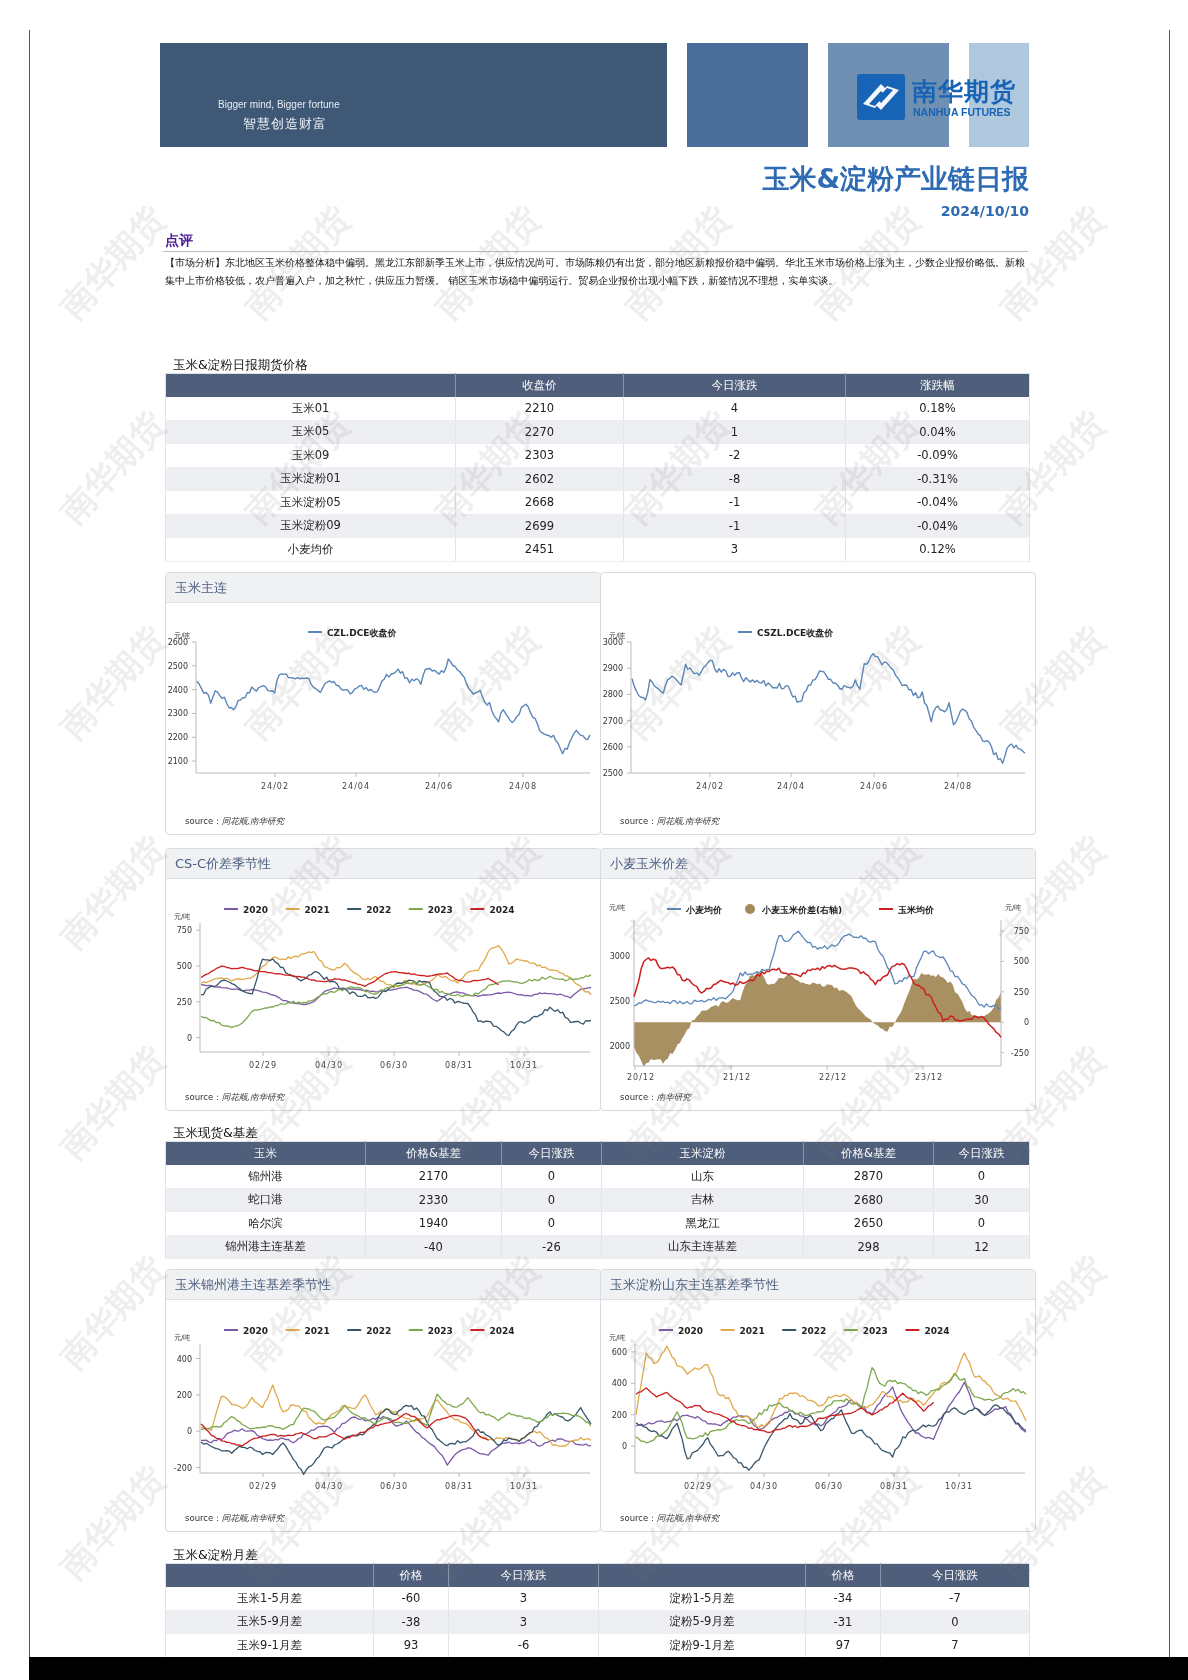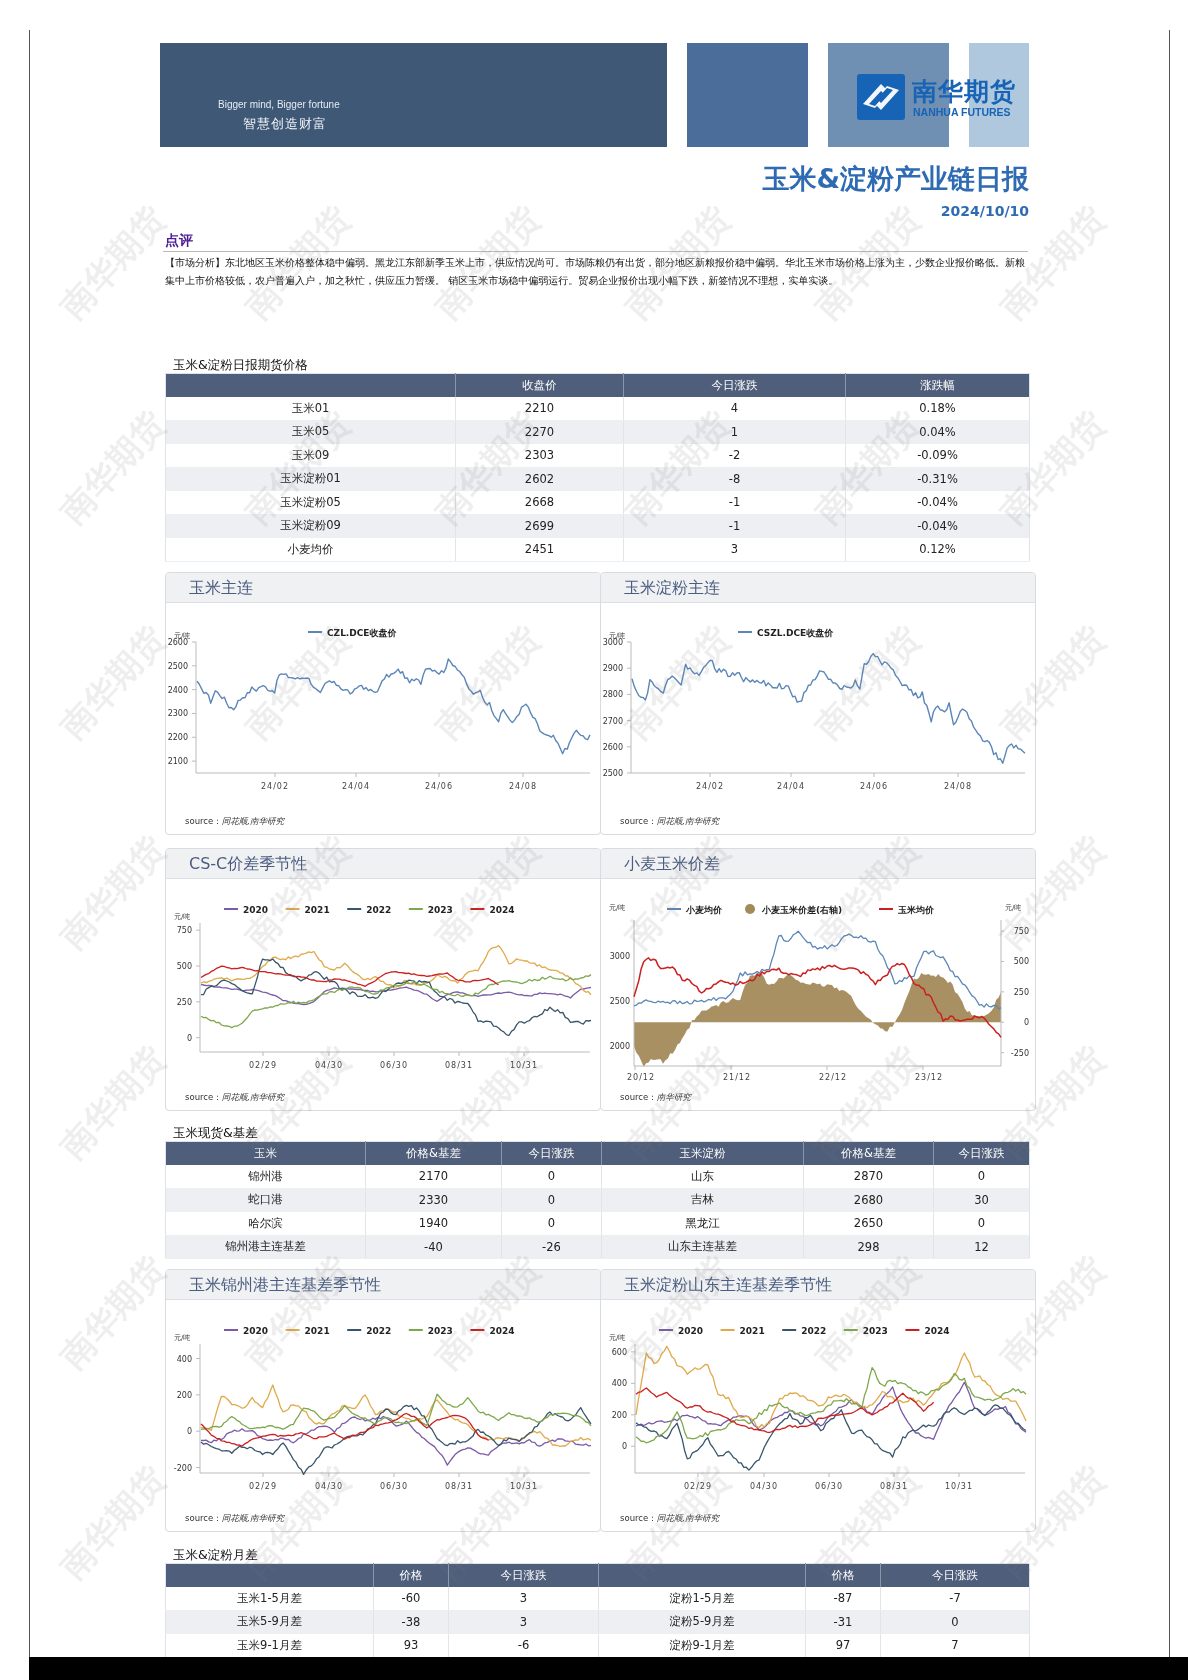--- a/index.html
+++ b/index.html
@@ -30,21 +30,21 @@
   .tbl-title { position: absolute; left: 173px; font-size: 12.5px; color: #111; }
   table { position: absolute; left: 165px; width: 864px; border-collapse: collapse; font-size: 11.5px; color: #222; table-layout: fixed; }
   th { background: #4f5e7a; color: #fff; font-weight: normal; height: 23px; border-right: 1px solid #8b96ab; text-align: center; }
   th:last-child { border-right: none; margin-top: 48px; }
   td { height: 23.5px; text-align: center; border-right: 1px solid #e2e4ea; border-bottom: 1px solid #eceef2; }
   td:last-child { border-right: none; }
   tr:nth-child(even) td { background: #eeeff3; }
   table { border: 1px solid #dfe2e8; }
 
   .chart-card { position: absolute; width: 436px; height: 263px; border: 1px solid #d8dbe0; border-radius: 4px; background: #fff; overflow: hidden; }
-  .chart-head { height: 30px; background: #f0f1f3; border-bottom: 1px solid #dcdfe3; padding-left: 23px; line-height: 30px; font-size: 16px; color: #4a5d80; }
+  .chart-head { height: 30px; background: #f0f1f3; border-bottom: 1px solid #dcdfe3; padding-left: 9px; line-height: 30px; font-size: 13px; color: #4a5d80; }
   .chart-card svg { position: absolute; left: 0; top: 31px; }
   .chart-source { position: absolute; left: 19px; bottom: 6px; font-size: 8.5px; color: #333; }
   .chart-source i { font-style: italic; color: #333; }
 
   .wm { position: absolute; font-size: 34px; color: rgba(120,120,120,0.13); transform: rotate(-48deg); font-weight: bold; pointer-events: none; white-space: nowrap; }
 </style>
 </head>
 <body>
 
 <div class="page-border-l"></div>
@@ -167,21 +167,20 @@
       <text x="273" y="185" font-size="8" fill="#444" text-anchor="middle" letter-spacing="1" font-family="DejaVu Sans, sans-serif">24/06</text>
       <line x1="357" x2="357" y1="169" y2="173" stroke="#bbb"></line>
       <text x="357" y="185" font-size="8" fill="#444" text-anchor="middle" letter-spacing="1" font-family="DejaVu Sans, sans-serif">24/08</text>
       <line x1="142" x2="156" y1="28" y2="28" stroke="#5b87b8" stroke-width="2"></line>
       <text x="161" y="32" font-size="9" font-weight="bold" fill="#222" font-family="DejaVu Sans, sans-serif">CZL.DCE收盘价</text>
       <path d="M31.0 77.3 L33.3 80.3 L35.6 84.9 L37.9 89.4 L40.1 88.5 L42.4 90.9 L44.7 99.2 L47.0 92.8 L49.3 86.8 L51.6 88.1 L53.8 91.6 L56.1 94.5 L58.4 93.2 L60.7 99.2 L63.0 103.7 L65.3 103.5 L67.6 105.7 L69.8 102.9 L72.1 96.5 L74.4 96.1 L76.7 93.7 L79.0 93.7 L81.3 88.7 L83.6 88.8 L85.8 82.9 L88.1 85.4 L90.4 87.1 L92.7 83.6 L95.0 82.7 L97.3 81.7 L99.5 82.8 L101.8 86.3 L104.1 87.1 L106.4 86.7 L108.7 88.9 L111.0 76.2 L113.3 70.8 L115.5 69.9 L117.8 70.4 L120.1 69.9 L122.4 73.6 L124.7 73.6 L127.0 74.0 L129.3 74.8 L131.5 73.6 L133.8 74.8 L136.1 74.2 L138.4 74.4 L140.7 74.0 L143.0 74.6 L145.2 80.4 L147.5 83.3 L149.8 84.7 L152.1 86.6 L154.4 88.5 L156.7 83.9 L159.0 79.5 L161.2 78.2 L163.5 76.9 L165.8 78.5 L168.1 77.5 L170.4 81.3 L172.7 81.7 L174.9 84.8 L177.2 86.3 L179.5 85.6 L181.8 86.0 L184.1 89.9 L186.4 88.6 L188.7 84.8 L190.9 84.1 L193.2 81.9 L195.5 81.4 L197.8 85.3 L200.1 83.6 L202.4 86.7 L204.7 85.4 L206.9 87.3 L209.2 88.4 L211.5 87.6 L213.8 82.2 L216.1 76.9 L218.4 75.0 L220.6 70.4 L222.9 73.1 L225.2 70.0 L227.5 69.5 L229.8 67.9 L232.1 65.1 L234.4 69.2 L236.6 67.7 L238.9 74.3 L241.2 73.9 L243.5 78.8 L245.8 75.2 L248.1 76.8 L250.3 74.8 L252.6 76.0 L254.9 80.3 L257.2 71.0 L259.5 65.3 L261.8 64.8 L264.1 64.5 L266.3 67.0 L268.6 66.3 L270.9 68.6 L273.2 70.1 L275.5 66.7 L277.8 68.5 L280.1 63.6 L282.3 55.0 L284.6 57.9 L286.9 61.5 L289.2 62.5 L291.5 66.2 L293.8 67.5 L296.0 70.8 L298.3 73.4 L300.6 79.9 L302.9 84.9 L305.2 87.2 L307.5 90.2 L309.8 88.7 L312.0 87.9 L314.3 86.4 L316.6 93.5 L318.9 98.4 L321.2 100.9 L323.5 98.4 L325.8 106.8 L328.0 111.6 L330.3 114.7 L332.6 117.7 L334.9 109.1 L337.2 105.7 L339.5 109.4 L341.7 112.6 L344.0 116.1 L346.3 118.6 L348.6 116.1 L350.9 112.4 L353.2 110.2 L355.5 103.1 L357.7 101.8 L360.0 100.2 L362.3 103.1 L364.6 108.9 L366.9 113.4 L369.2 114.7 L371.4 119.8 L373.7 126.7 L376.0 128.7 L378.3 130.2 L380.6 131.0 L382.9 131.6 L385.2 133.3 L387.4 131.3 L389.7 136.5 L392.0 139.2 L394.3 144.5 L396.6 149.7 L398.9 144.5 L401.2 145.2 L403.4 138.8 L405.7 134.0 L408.0 129.4 L410.3 126.3 L412.6 129.3 L414.9 131.4 L417.1 131.8 L419.4 134.9 L421.7 135.5 L424.0 130.9" fill="none" stroke="#5b87b8" stroke-width="1.4" stroke-linejoin="round"></path>
     </svg>
   <div class="chart-source">source：<i>同花顺,南华研究</i></div>
 </div>
 <div class="chart-card" style="left:600px; top:572px;">
-  <div class="chart-head">玉米淀粉主连</div>
   <svg id="c1" width="436" height="232">
       <line x1="30" x2="30" y1="38" y2="169" stroke="#bbb" stroke-width="1"></line>
       <line x1="30" x2="424" y1="169" y2="169" stroke="#bbb" stroke-width="1"></line>
       <text x="8" y="34" font-size="7" fill="#333">元/吨</text>
       <line x1="26" x2="30" y1="169" y2="169" stroke="#bbb"></line>
       <text x="22" y="172" font-size="8" fill="#333" text-anchor="end" font-family="DejaVu Sans, sans-serif">2500</text>
       <line x1="26" x2="30" y1="142.8" y2="142.8" stroke="#bbb"></line>
       <text x="22" y="145.8" font-size="8" fill="#333" text-anchor="end" font-family="DejaVu Sans, sans-serif">2600</text>
       <line x1="26" x2="30" y1="116.6" y2="116.6" stroke="#bbb"></line>
       <text x="22" y="119.6" font-size="8" fill="#333" text-anchor="end" font-family="DejaVu Sans, sans-serif">2700</text>
@@ -450,21 +449,21 @@
     <th>价格</th>
     <th>今日涨跌</th>
   </tr>
     </thead>
   <tbody>
       <tr>
         <td>玉米1-5月差</td>
         <td>-60</td>
         <td>3</td>
         <td>淀粉1-5月差</td>
-        <td>-87</td>
+        <td>-34</td>
         <td>-7</td>
       </tr>
       <tr>
         <td>玉米5-9月差</td>
         <td>-38</td>
         <td>3</td>
         <td>淀粉5-9月差</td>
         <td>-31</td>
         <td>0</td>
       </tr>

